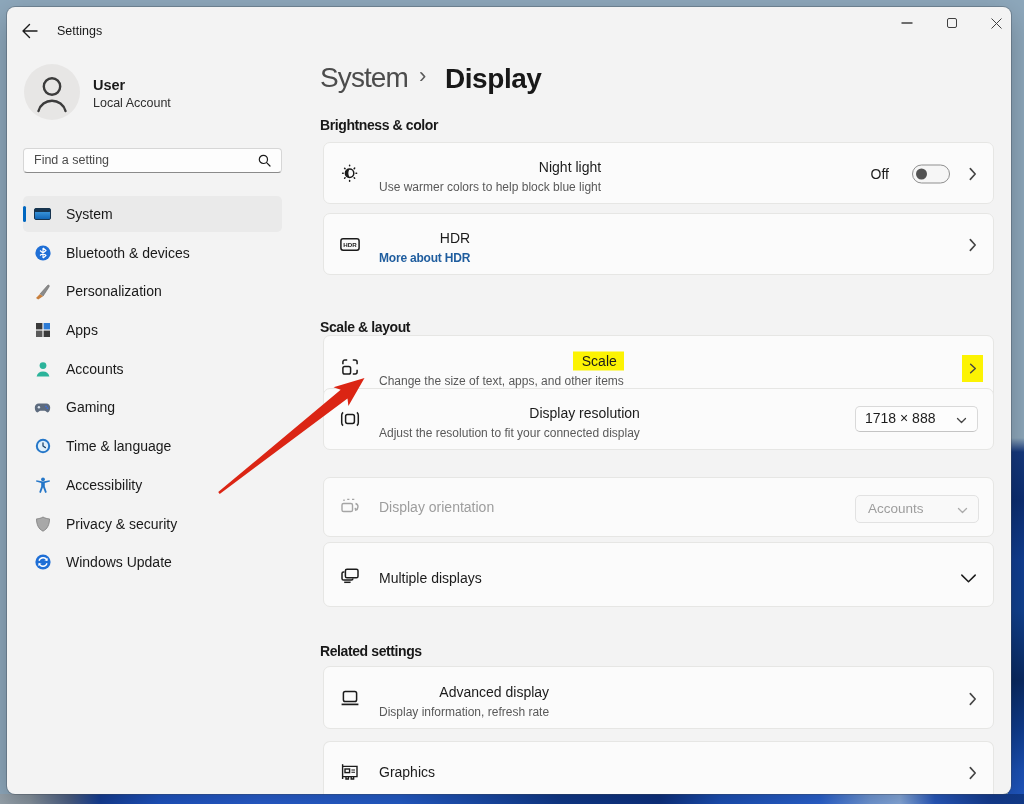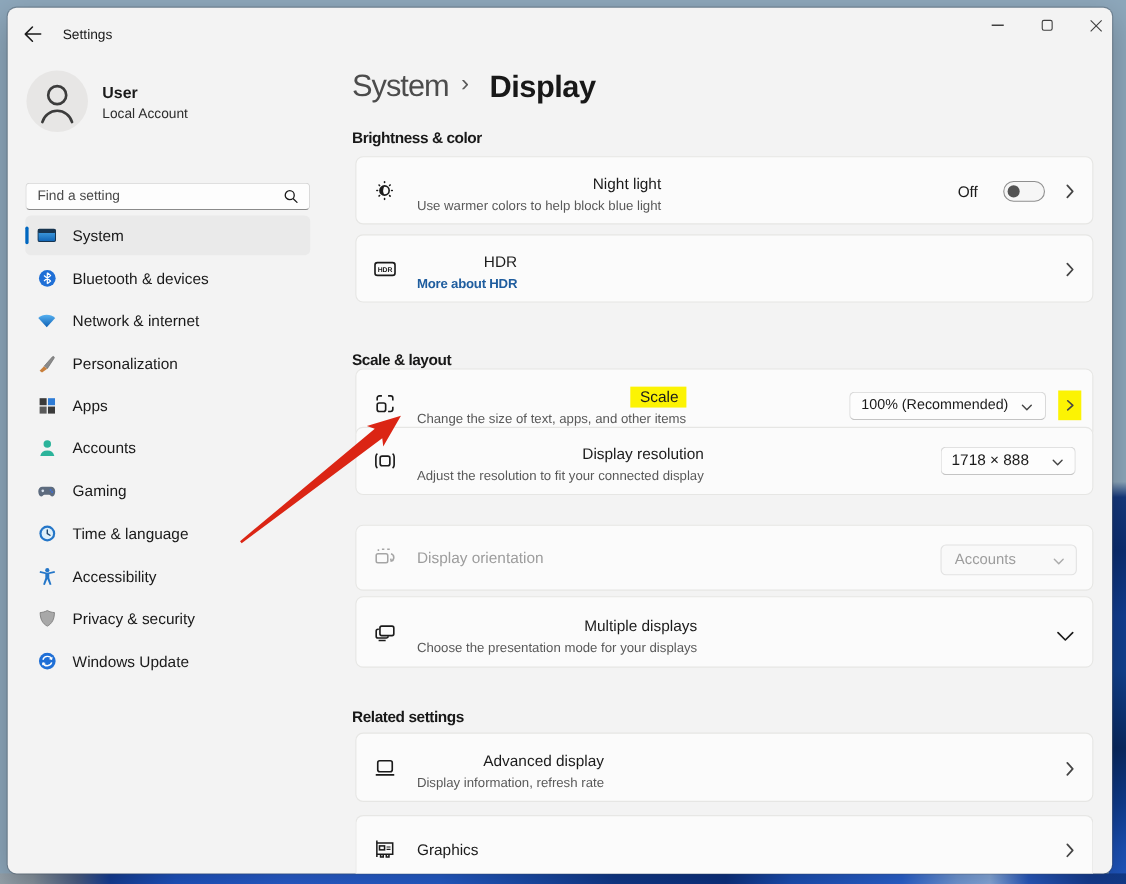--- a/index.html
+++ b/index.html
@@ -15,21 +15,21 @@
   
   .back{position:absolute;left:14px;top:15px;width:18px;height:18px;}
   .tbtitle{position:absolute;left:50px;top:17px;font-size:12.5px;color:#191919;}
   .caption{position:absolute;right:-8px;top:1px;display:flex;}
   .cap{width:45px;height:30px;display:flex;align-items:center;justify-content:center;color:#404040;}
 
   
   .avatar{position:absolute;left:17px;top:57px;width:56px;height:56px;border-radius:50%;background:#e7e6e5;}
   .uname{position:absolute;left:86px;top:70px;font-size:14.5px;font-weight:bold;color:#1a1a1a;}
   .uacct{position:absolute;left:86px;top:89px;font-size:12.5px;color:#2e2e2e;}
-  .search{position:absolute;left:16px;top:141px;width:257px;height:23px;background:#fdfdfd;border:1px solid #d6d6d6;border-bottom:1px solid #8a8a8a;border-radius:4px;margin-top:18px;}
+  .search{position:absolute;left:16px;top:141px;width:257px;height:23px;background:#fdfdfd;border:1px solid #d6d6d6;border-bottom:1px solid #8a8a8a;border-radius:4px;}
   .search .ph{position:absolute;left:10px;top:4px;font-size:12.5px;color:#4a4a4a;}
   .nav{position:absolute;left:16px;top:189px;width:259px;}
   .nitem{position:relative;height:36px;margin-bottom:2.7px;border-radius:5px;display:flex;align-items:center;}
   .nitem.sel{background:#eaeaea;}
   .nitem.sel::before{content:"";position:absolute;left:0px;top:10px;width:3px;height:16px;border-radius:2px;background:#0067c0;}
   .nicon{width:17px;height:17px;margin-left:11px;flex:none;display:flex;align-items:center;justify-content:center;}
   .nlabel{margin-left:15px;font-size:14px;color:#191919;white-space:nowrap;}
 
   
   .crumb{position:absolute;left:313px;top:55px;width:420px;height:44px;font-size:28px;color:#4c4c4c;letter-spacing:-0.9px;}
@@ -111,34 +111,20 @@
             <svg width="16" height="16" viewBox="0 0 16 16">
               <circle cx="8" cy="8" r="7.6" fill="#1f6fd6"></circle>
               <path d="M8 3 L8 13 M8 3 L11 5.5 L5 10.5 M8 13 L11 10.5 L5 5.5" stroke="#fff" stroke-width="1.1" fill="none" stroke-linejoin="round"></path>
             </svg>
           </span>
           <span class="nlabel">Bluetooth &amp; devices</span>
         </div>
       <div class="nitem">
           <span class="nicon">
             <svg width="17" height="17" viewBox="0 0 17 17">
-              <defs>
-                <linearGradient id="wifig" x1="0" y1="0" x2="0" y2="1">
-                  <stop offset="0" stop-color="#56b0f0"></stop>
-                  <stop offset="1" stop-color="#0c5fb4"></stop>
-                </linearGradient>
-              </defs>
-              <path d="M0.8 6.2 A 11.4 11.4 0 0 1 16.2 6.2 L8.5 14.5 Z" fill="url(#wifig)"></path>
-            </svg>
-          </span>
-          <span class="nlabel">Network &amp; internet</span>
-        </div>
-      <div class="nitem">
-          <span class="nicon">
-            <svg width="17" height="17" viewBox="0 0 17 17">
               <path d="M2 15 L6 11 L9 13.2 L4.2 16.6 Z" fill="#c87f3c"></path>
               <path d="M6 11 L13.5 2.5 C14.5 1.4 16 2.6 15.1 3.8 L9 13.2 Z" fill="#8a8a8a"></path>
               <path d="M6 11 L13.5 2.5 C14.5 1.4 16 2.6 15.1 3.8 L9 13.2" fill="none" stroke="#6a6a6a" stroke-width="0.6"></path>
             </svg>
           </span>
           <span class="nlabel">Personalization</span>
         </div>
       <div class="nitem">
           <span class="nicon">
             <svg width="16" height="16" viewBox="0 0 16 16">
@@ -266,26 +252,20 @@
             <path d="M7.2 2.9 H4.9 C3.7 2.9 2.9 3.7 2.9 4.9 V7.2"></path>
             <path d="M12.8 2.9 H15.1 C16.3 2.9 17.1 3.7 17.1 4.9 V7.2"></path>
             <path d="M17.1 12.8 V15.1 C17.1 16.3 16.3 17.1 15.1 17.1 H12.8"></path>
             <rect x="2.9" y="9.4" width="7.7" height="7.7" rx="1.8"></rect>
           </g>
         </svg>
       <div class="ctext">
           <div class="ctitle"><span class="hl" style="padding:1px 7px 2px 9px;margin-left:-9px;color:#1b1b1b;">Scale</span></div>
           <div class="csub">Change the size of text, apps, and other items</div>
         </div>
-      <div class="drop" style="left:448px;top:20px;width:179px;height:26px;">
-          <span style="position:absolute;left:10px;top:3px;">100% (Recommended)</span>
-        <svg style="position:absolute;right:11px;top:8px" width="11" height="11" viewBox="0 0 11 11">
-            <path d="M1.5 3.5 L5.5 7.5 L9.5 3.5" stroke="#454545" stroke-width="1.3" fill="none" stroke-linecap="round" stroke-linejoin="round"></path>
-          </svg>
-        </div>
       <div class="hl" style="position:absolute;left:638px;top:19px;width:21px;height:27px;">
         <svg style="position:absolute;left:4px;top:7px" width="13" height="13" viewBox="0 0 14 14">
             <path d="M5 2.5 L10 7 L5 11.5" stroke="#454545" stroke-width="1.6" fill="none" stroke-linecap="round" stroke-linejoin="round"></path>
           </svg>
         </div>
     </div>
 
     <div class="card" style="top:381px;height:62px;">
       <svg class="cicon" viewBox="0 0 20 20">
           <g fill="none" stroke="#1b1b1b" stroke-width="1.5">
@@ -329,21 +309,20 @@
     <div class="card" style="top:535px;height:65px;padding-left:15px;">
       <svg class="cicon" viewBox="0 0 20 20">
           <g fill="none" stroke="#1b1b1b" stroke-width="1.5">
             <rect x="5.4" y="4.2" width="12.6" height="8.6" rx="1.6"></rect>
             <path d="M4.4 7 H3.6 C2.6 7 2 7.7 2 8.6 V13.4 C2 14.4 2.6 15 3.6 15 H11.4 C12.3 15 12.9 14.4 12.9 13.5"></path>
             <path d="M4.2 17.3 H10.6"></path>
           </g>
         </svg>
       <div class="ctext">
           <div class="ctitle">Multiple displays</div>
-          <div class="csub">Choose the presentation mode for your displays</div>
         </div>
       <svg class="chevd" viewBox="0 0 17 17">
           <path d="M1.8 5.6 L8.5 12.3 L15.2 5.6" stroke="#1b1b1b" stroke-width="1.5" fill="none" stroke-linecap="round" stroke-linejoin="round"></path>
         </svg>
     </div>
 
     <div class="card" style="top:659px;height:63px;">
       <svg class="cicon" viewBox="0 0 20 20">
           <g fill="none" stroke="#1b1b1b" stroke-width="1.5">
             <rect x="3.4" y="3.6" width="13.2" height="10" rx="1.8"></rect>

